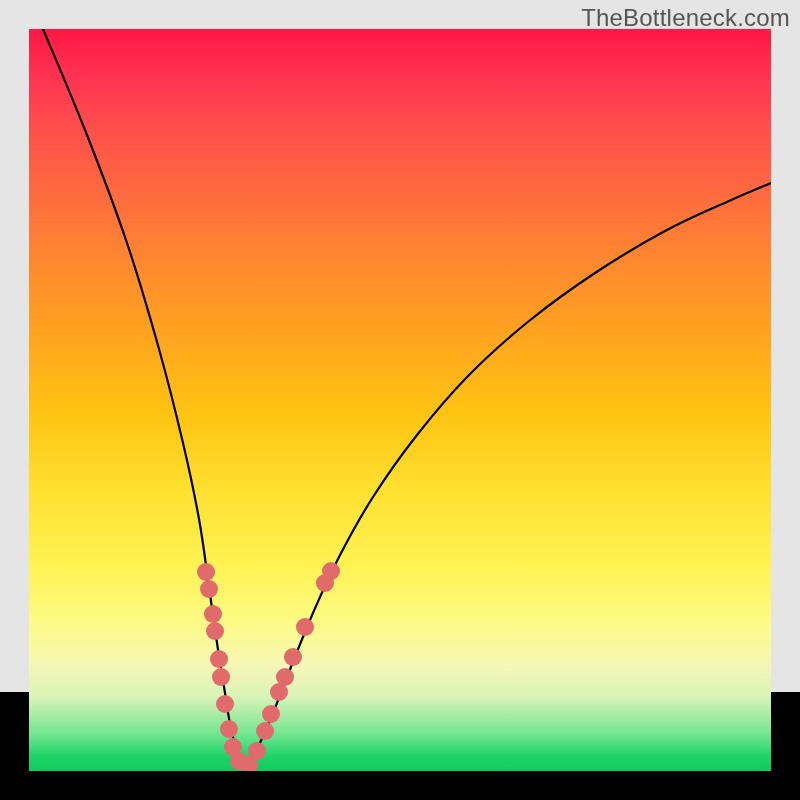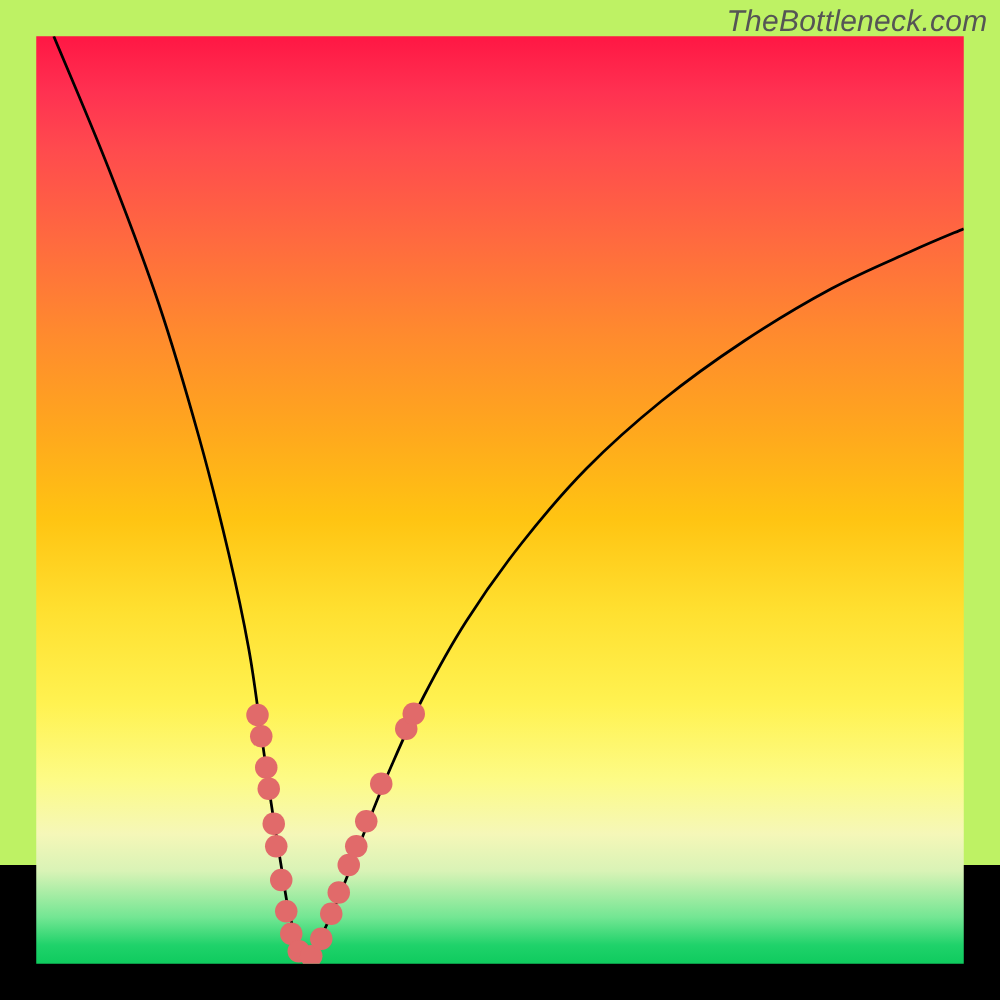--- a/index.html
+++ b/index.html
@@ -8,22 +8,21 @@
     width: 800px;
     height: 800px;
     overflow: hidden;
     background: #000;
     font-family: Arial, Helvetica, sans-serif;
   }
   .stage {
     position: relative;
     width: 800px;
     height: 692px;
-    background: #bef264;
-    font-style: italic;
+    background: #e5e5e5;
   }
   .plot {
     position: absolute;
     left: 29px;
     top: 29px;
     width: 742px;
     height: 742px;
     
     background: linear-gradient(to bottom,
       #ff1744 0%,

